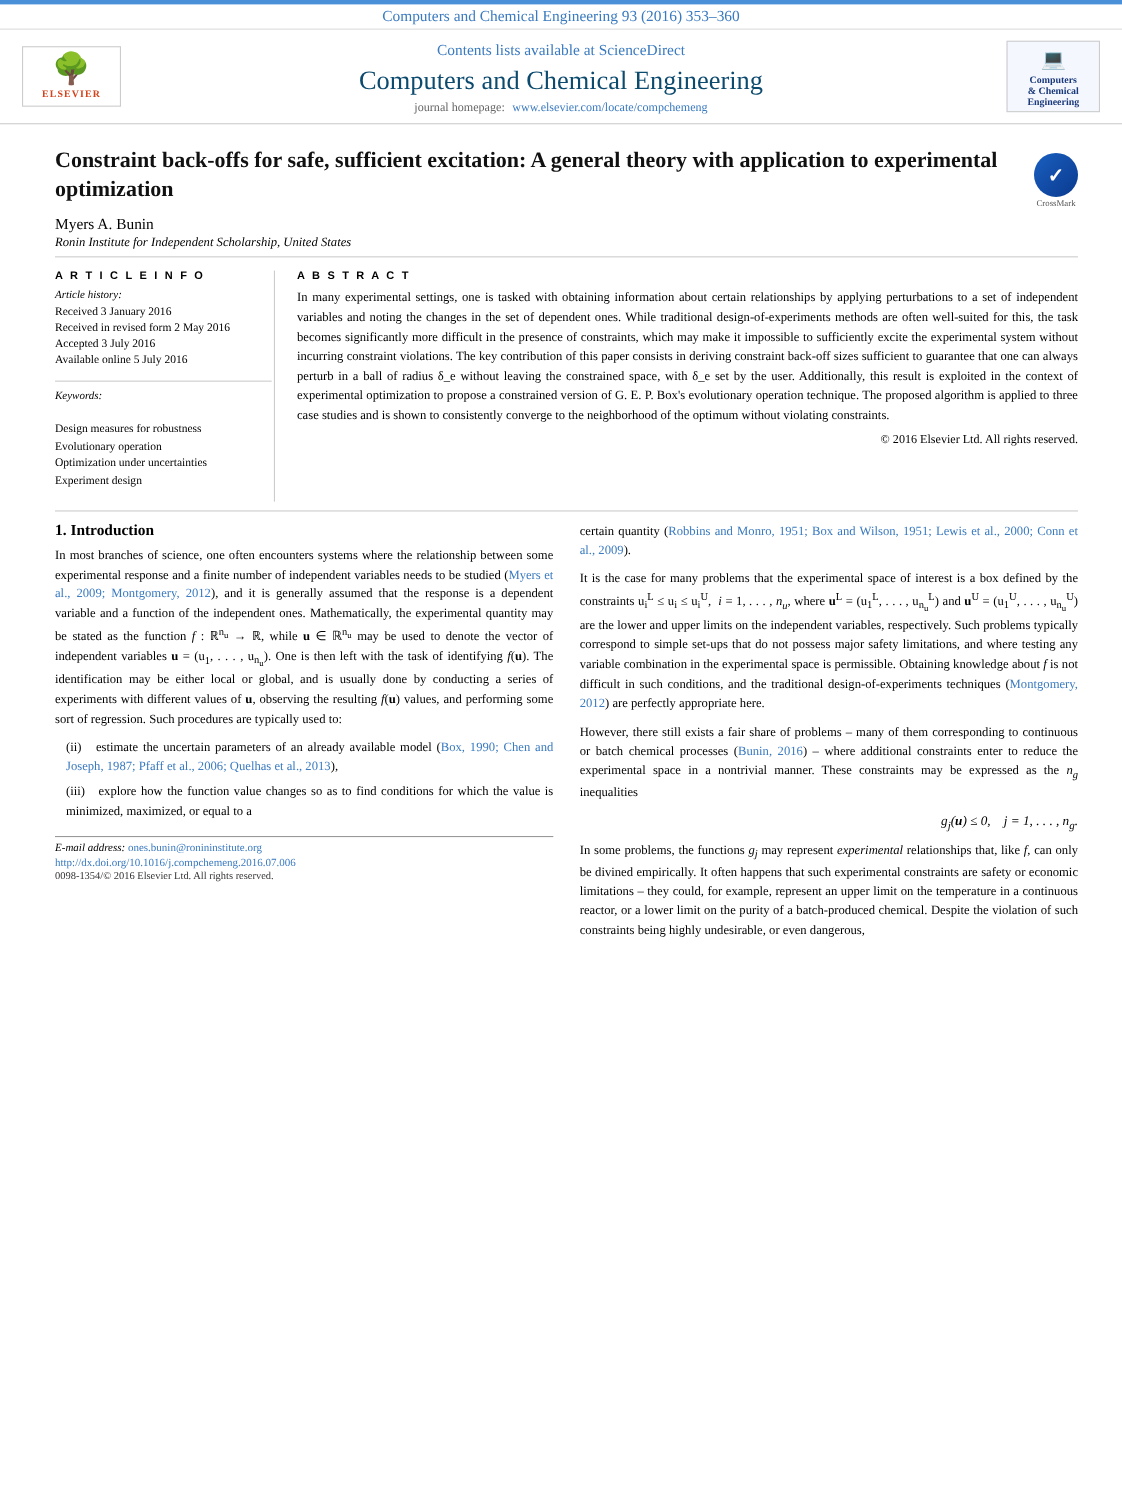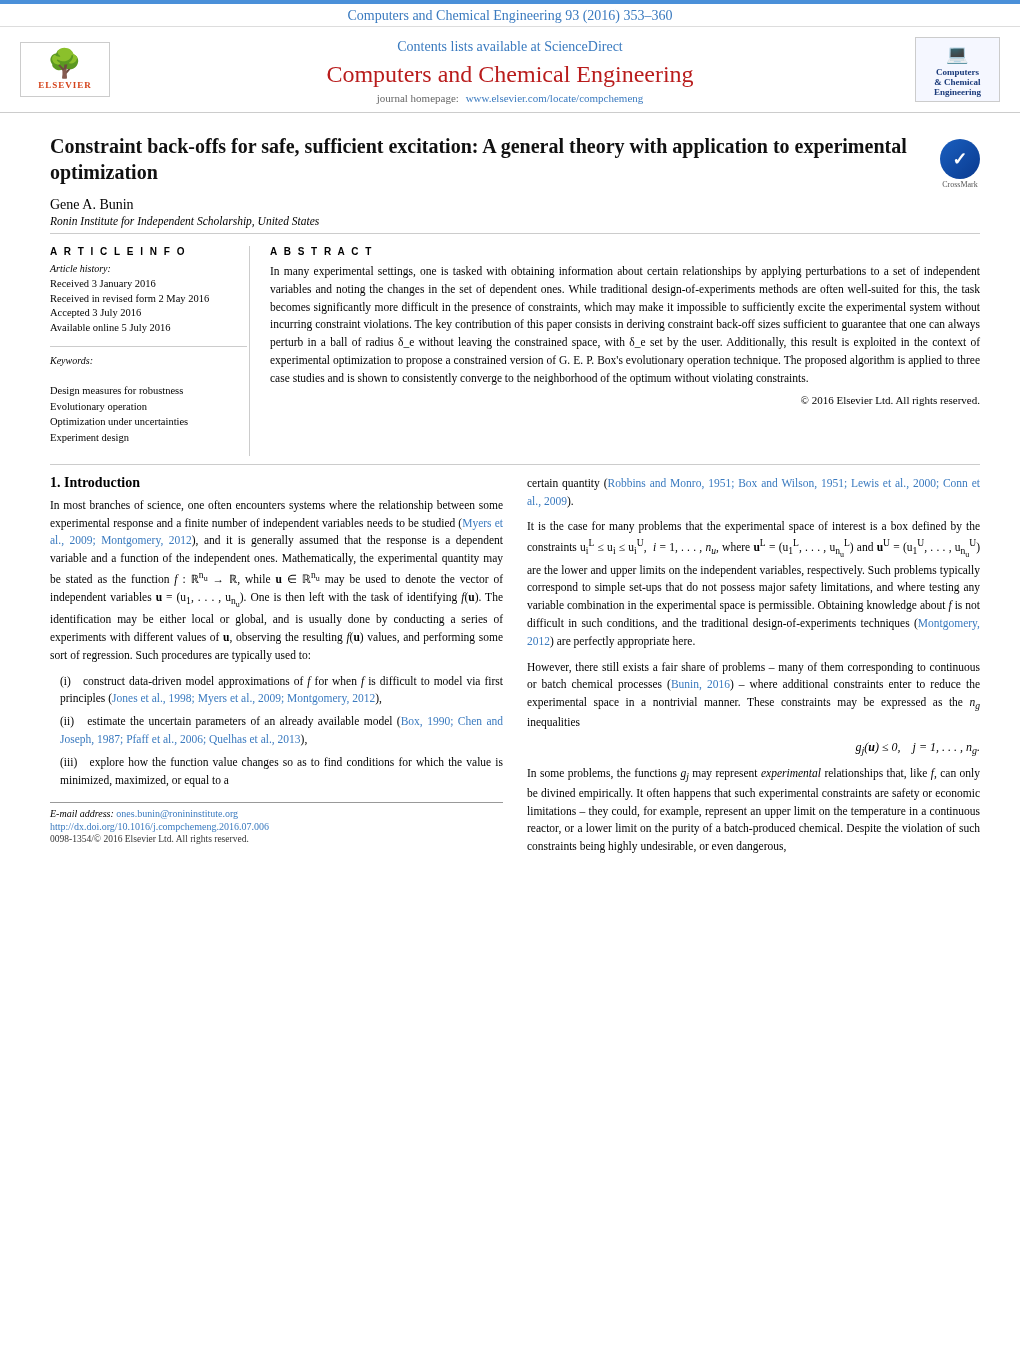--- a/index.html
+++ b/index.html
@@ -69,21 +69,21 @@
       text-align: center;
     }
     .journal-homepage-link {
       font-size: 11px;
       color: #666;
     }
     .journal-homepage-link a { color: #3a7abf; text-decoration: none; }
     .journal-title-main {
       font-size: 24px;
       font-weight: normal;
-      color: #b91c1c;
+      color: #0c4a6e;
       font-family: 'Times New Roman', serif;
       margin: 4px 0;
     }
     .journal-header-right {
       width: 110px;
       display: flex;
       align-items: center;
       justify-content: flex-end;
     }
     .journal-logo-box {
@@ -349,21 +349,21 @@
     <div class="article-section">
       <div class="article-title-row">
         <div class="article-title">Constraint back-offs for safe, sufficient excitation: A general theory with application to experimental optimization</div>
         <div class="crossmark-container">
           <div class="crossmark-badge">
             <span>✓</span>
           </div>
           <div class="crossmark-label">CrossMark</div>
         </div>
       </div>
-      <div class="article-author">Gene A. Bunin</div>
+      <div class="article-author">Myers A. Bunin</div>
       <div class="article-affiliation">Ronin Institute for Independent Scholarship, United States</div>
     </div>
 
     <div class="two-col-section">
 
       <div class="left-col">
         <div class="section-label">A R T I C L E   I N F O</div>
         <div class="info-group">
           <div class="info-group-title">Article history:</div>
           <div class="info-line">Received 3 January 2016</div>
@@ -392,21 +392,20 @@
 
     <div class="body-section">
       <div class="two-col-body">
 
         <div class="body-left">
           <div class="section-heading">1. Introduction</div>
           <div class="body-text">
             In most branches of science, one often encounters systems where the relationship between some experimental response and a finite number of independent variables needs to be studied (<a href="#" class="ref-link">Myers et al., 2009; Montgomery, 2012</a>), and it is generally assumed that the response is a dependent variable and a function of the independent ones. Mathematically, the experimental quantity may be stated as the function <em>f</em> : ℝ<sup>n<sub>u</sub></sup> → ℝ, while <strong>u</strong> ∈ ℝ<sup>n<sub>u</sub></sup> may be used to denote the vector of independent variables <strong>u</strong> = (u<sub>1</sub>, . . . , u<sub>n<sub>u</sub></sub>). One is then left with the task of identifying <em>f</em>(<strong>u</strong>). The identification may be either local or global, and is usually done by conducting a series of experiments with different values of <strong>u</strong>, observing the resulting <em>f</em>(<strong>u</strong>) values, and performing some sort of regression. Such procedures are typically used to:
           </div>
           <ol class="enumerated-list" style="list-style:none;padding-left:10px;">
-            <li>(i)&nbsp;&nbsp; construct data-driven model approximations of <em>f</em> for when <em>f</em> is difficult to model via first principles (<a href="#" class="ref-link">Jones et al., 1998; Myers et al., 2009; Montgomery, 2012</a>),</li>
             <li>(ii)&nbsp;&nbsp; estimate the uncertain parameters of an already available model (<a href="#" class="ref-link">Box, 1990; Chen and Joseph, 1987; Pfaff et al., 2006; Quelhas et al., 2013</a>),</li>
             <li>(iii)&nbsp;&nbsp; explore how the function value changes so as to find conditions for which the value is minimized, maximized, or equal to a</li>
           </ol>
 
           <div class="footnote-section">
             <div class="footnote-text">
               <em>E-mail address:</em>
               <a href="#" class="ref-link">ones.bunin@ronininstitute.org</a>
             </div>
             <div class="doi-link">http://dx.doi.org/10.1016/j.compchemeng.2016.07.006</div>

